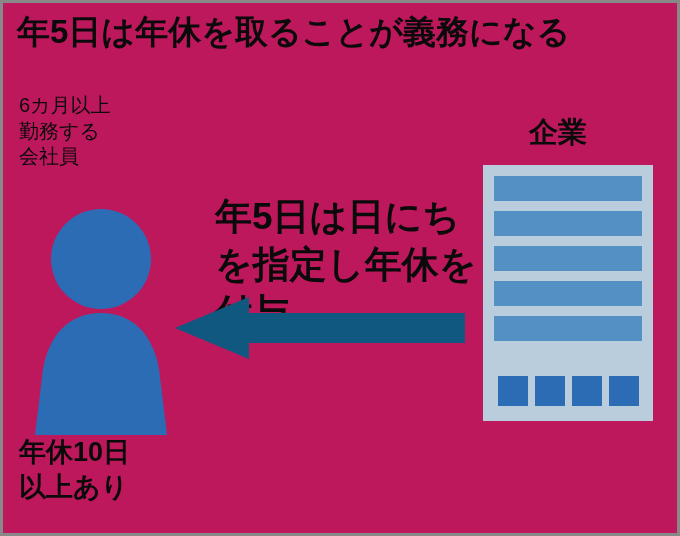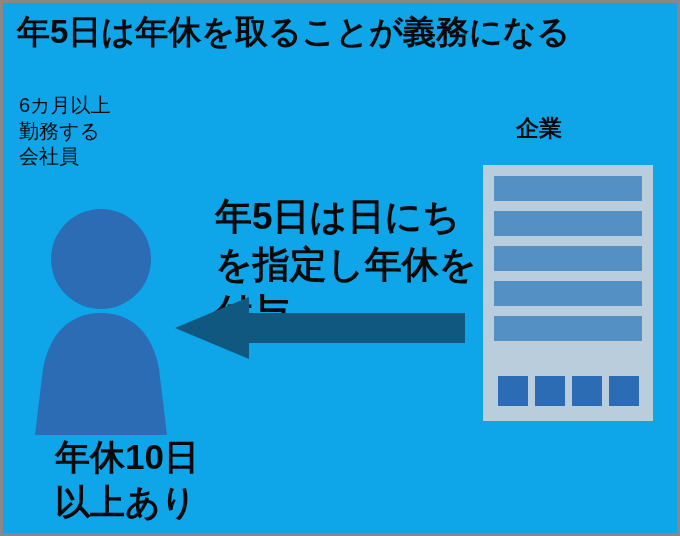--- a/index.html
+++ b/index.html
@@ -9,47 +9,47 @@
     --window-blue:#5590c5;
     --door-blue:#2b6cb4;
     --title-color:#0a0a0a;
     --border-color:#888888;
   }
   html,body{margin:0;padding:0;background:#ffffff;}
   .canvas{
     position:relative;
     width:680px;height:536px;
     box-sizing:border-box;
-    background:#0ea5e9;
+    background:#be185d;
     border:3px solid var(--border-color);
     font-family:"Liberation Sans","DejaVu Sans",sans-serif;
     color:var(--title-color);
     overflow:hidden;
   }
   .title{
     position:absolute;left:14px;top:10px;width:650px;
     font-size:33px;font-weight:bold;line-height:1.15;
     letter-spacing:0px;white-space:nowrap;
   }
   .multiline{white-space:pre-line;}
   .emp-label{
     position:absolute;left:16px;top:90px;
     font-size:20px;font-weight:normal;line-height:1.28;
   }
   .company-label{
-    position:absolute;left:451px;top:110px;width:170px;
-    text-align:center;font-size:23px;font-weight:bold;
+    position:absolute;left:470px;top:110px;width:170px;
+    text-align:center;font-size:29px;font-weight:bold;
   }
   .arrow-label{
     position:absolute;left:212px;top:190px;
     font-size:37px;font-weight:bold;line-height:1.3;
   }
   .caption{
     position:absolute;left:16px;top:432px;
-    font-size:35px;font-weight:bold;line-height:1.28;margin-left:36px;
+    font-size:27px;font-weight:bold;line-height:1.28;
   }
   .person{
     position:absolute;left:22px;top:204px;width:152px;height:228px;
     color:var(--person-blue);
   }
   .person svg{display:block;width:100%;height:100%;}
   .arrow{
     position:absolute;left:172px;top:292px;width:290px;height:66px;
     color:var(--arrow-blue);
   }

